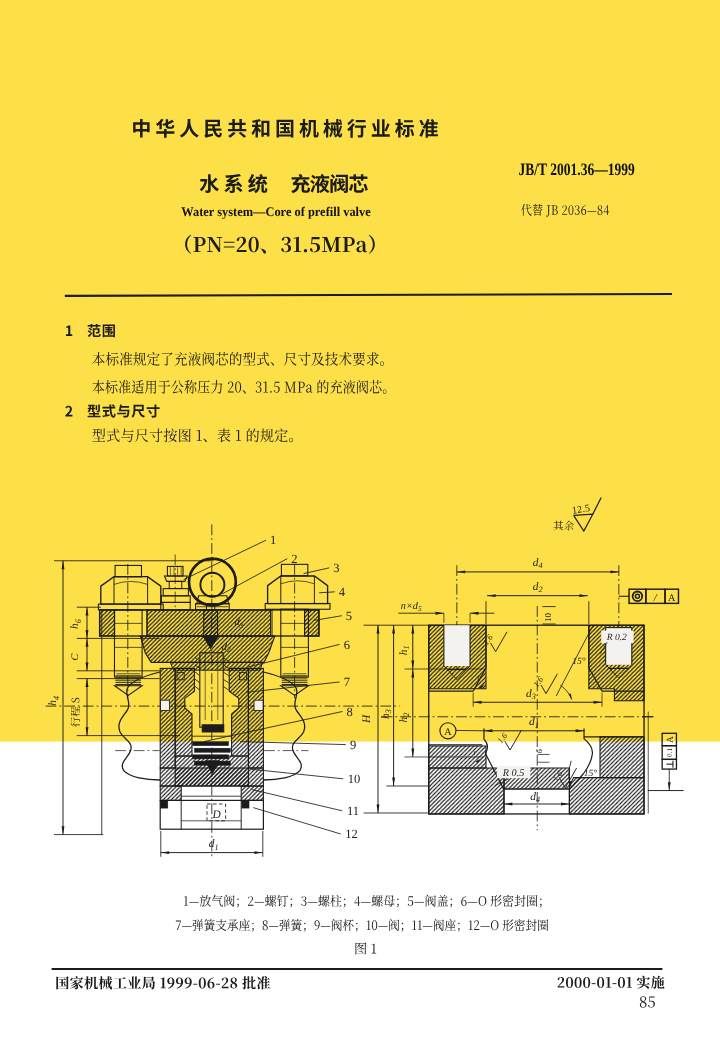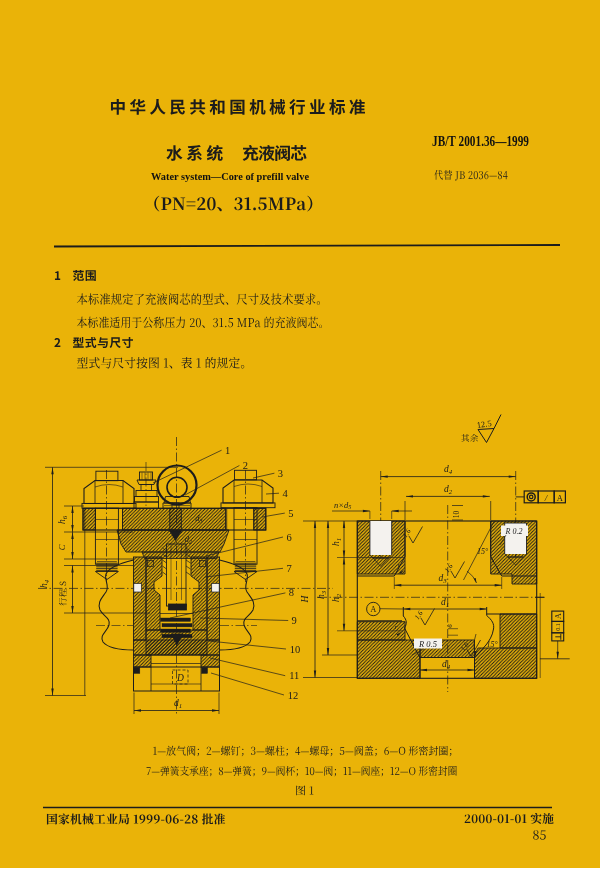--- a/index.html
+++ b/index.html
@@ -1,14 +1,14 @@
 <!DOCTYPE html>
 <html><head><meta charset="utf-8"><style>
 html,body{margin:0;padding:0;width:600px;height:881px;overflow:hidden;background:#ffffff}
-#page{position:relative;width:600px;height:868px;background:#eab308;}
+#page{position:relative;width:600px;height:618px;background:#fde047;}
 </style></head><body>
 <div id="page">
 <svg width="600" height="881" viewBox="0 0 600 881" style="position:absolute;left:0;top:0">
 <defs>
 <pattern id="ht" patternUnits="userSpaceOnUse" width="3.4" height="3.4">
 <path d="M-0.9,0.9 L0.9,-0.9 M0,3.4 L3.4,0 M2.5,4.3 L4.3,2.5" stroke="#161616" stroke-width="0.95" fill="none"></path>
 </pattern>
 <path id="gs0" d="M434 850V676H88V169H208V224H434V-89H561V224H788V174H914V676H561V850ZM208 342V558H434V342ZM788 342H561V558H788Z"></path>
         <path id="gs1" d="M520 834V647C464 628 407 611 351 596C367 571 386 529 393 501C435 512 477 524 520 536V502C520 392 551 359 670 359C695 359 790 359 815 359C911 359 943 395 955 519C923 527 875 545 850 563C845 478 838 461 805 461C783 461 705 461 687 461C647 461 641 466 641 503V575C747 613 848 656 931 708L846 802C791 763 720 727 641 693V834ZM303 852C241 749 135 650 29 589C54 568 96 521 115 498C144 518 174 540 203 566V336H322V685C357 726 389 769 416 812ZM46 226V111H436V-90H564V111H957V226H564V338H436V226Z"></path>
         <path id="gs2" d="M421 848C417 678 436 228 28 10C68 -17 107 -56 128 -88C337 35 443 217 498 394C555 221 667 24 890 -82C907 -48 941 -7 978 22C629 178 566 553 552 689C556 751 558 805 559 848Z"></path>

